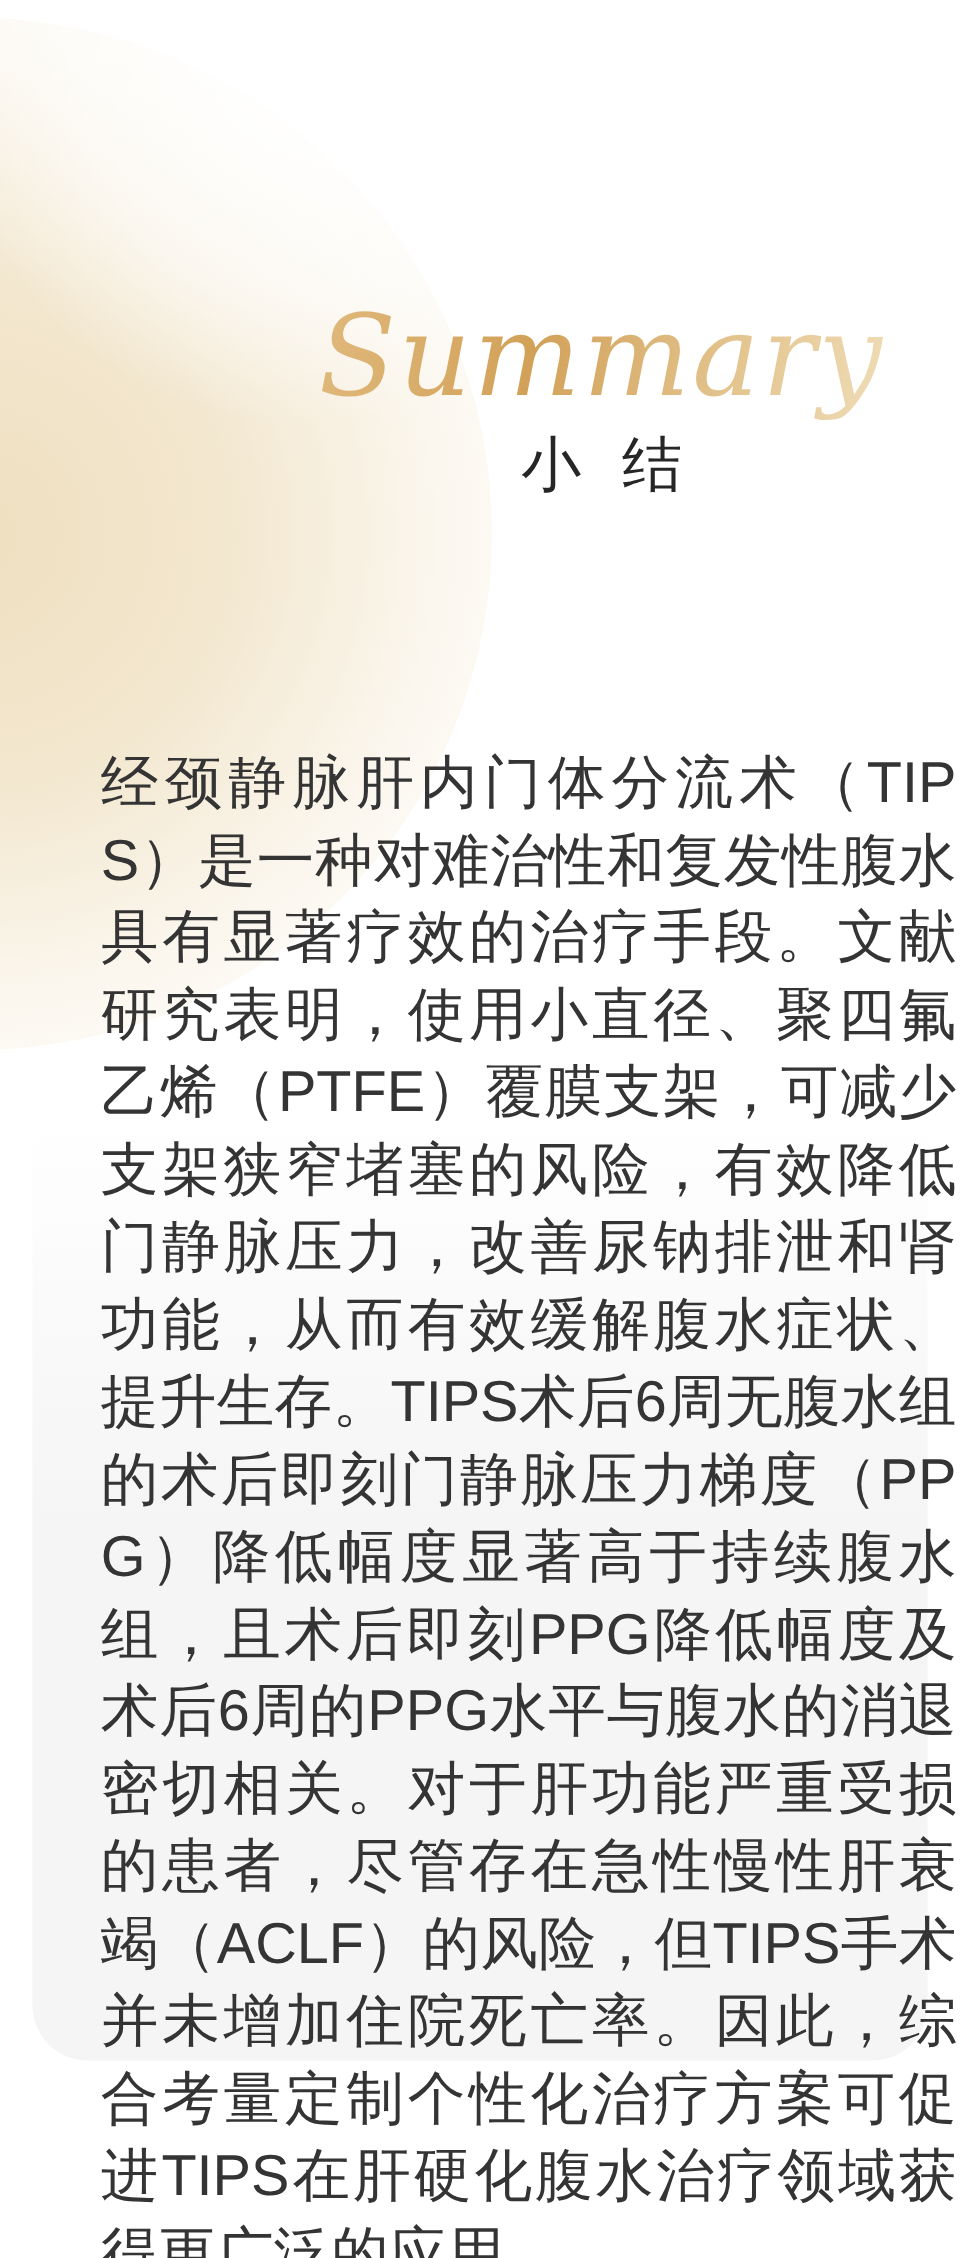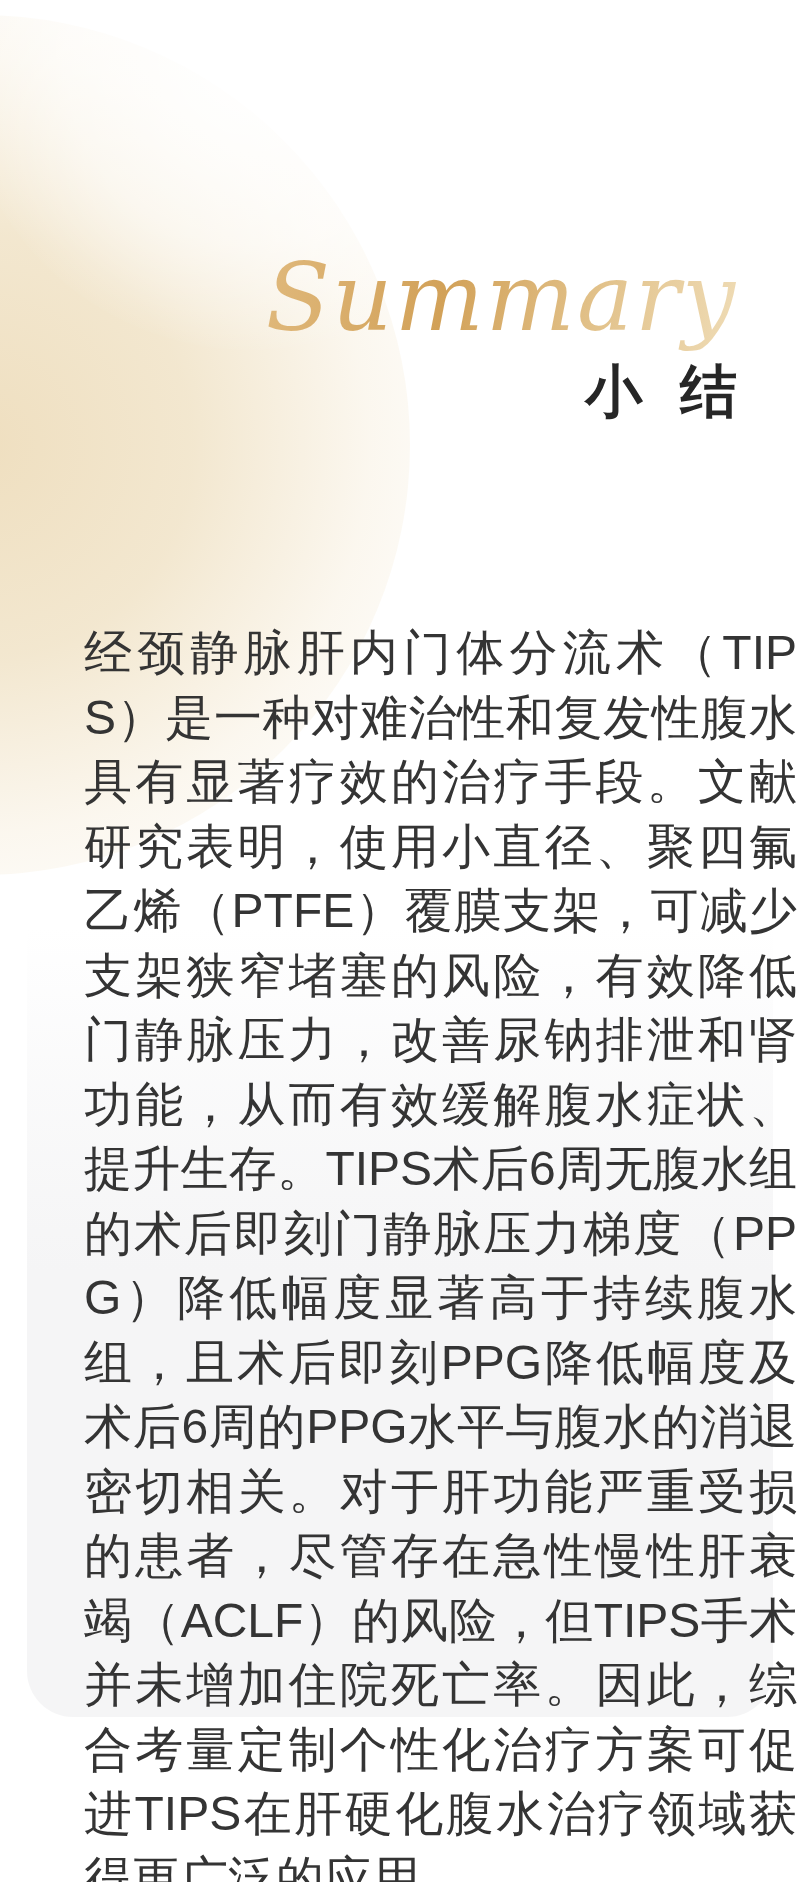--- a/index.html
+++ b/index.html
@@ -59,43 +59,43 @@
       rgba(245,245,246,0) 0%,
       rgba(245,245,246,0) 54%,
       rgba(245,245,246,0.55) 64%,
       rgba(245,245,246,1) 74%,
       #f5f5f6 100%);
   }
   .title-block {
     position: absolute;
     top: 242px;
     right: 36px;
-    text-align: right;
+    text-align: center;
   }
   .script-title {
     font-family: "DejaVu Serif", "Liberation Serif", serif;
     font-style: italic;
     font-size: 94px;
     line-height: 1.2;
     letter-spacing: 2px;
     background: linear-gradient(100deg,
       #e0b97c 0%,
       #d2a158 38%,
       #e2c28b 70%,
       #efdcb6 100%);
     -webkit-background-clip: text;
     background-clip: text;
     color: transparent;
     -webkit-text-fill-color: transparent;
     display: inline-block;
   }
   .cn-title {
     font-family: "DejaVu Serif", "Liberation Serif", serif;
-    font-weight: 700;
-    font-size: 57px;
+    font-weight: 400;
+    font-size: 50px;
     line-height: 1.05;
     color: #262626;
     word-spacing: 18px;
     margin-top: 6px;
     white-space: nowrap;
   }
   .body-paragraph {
     position: absolute;
     left: 57px;
     top: 621px;

